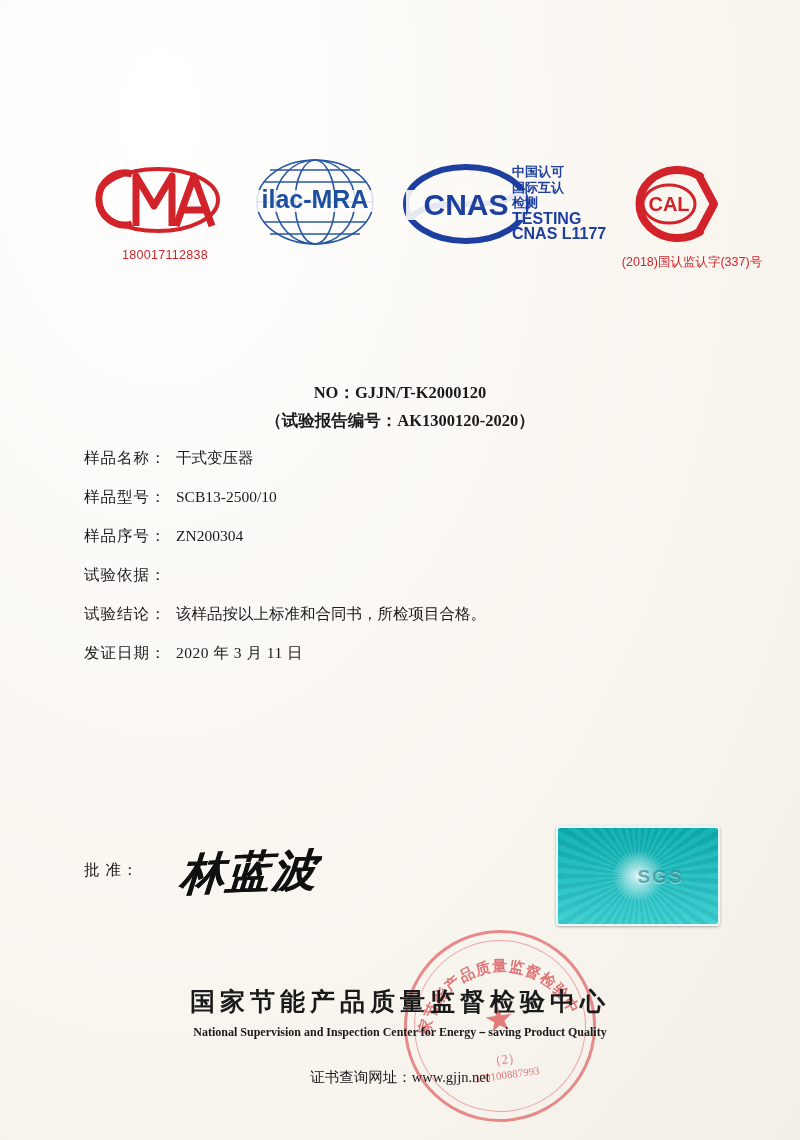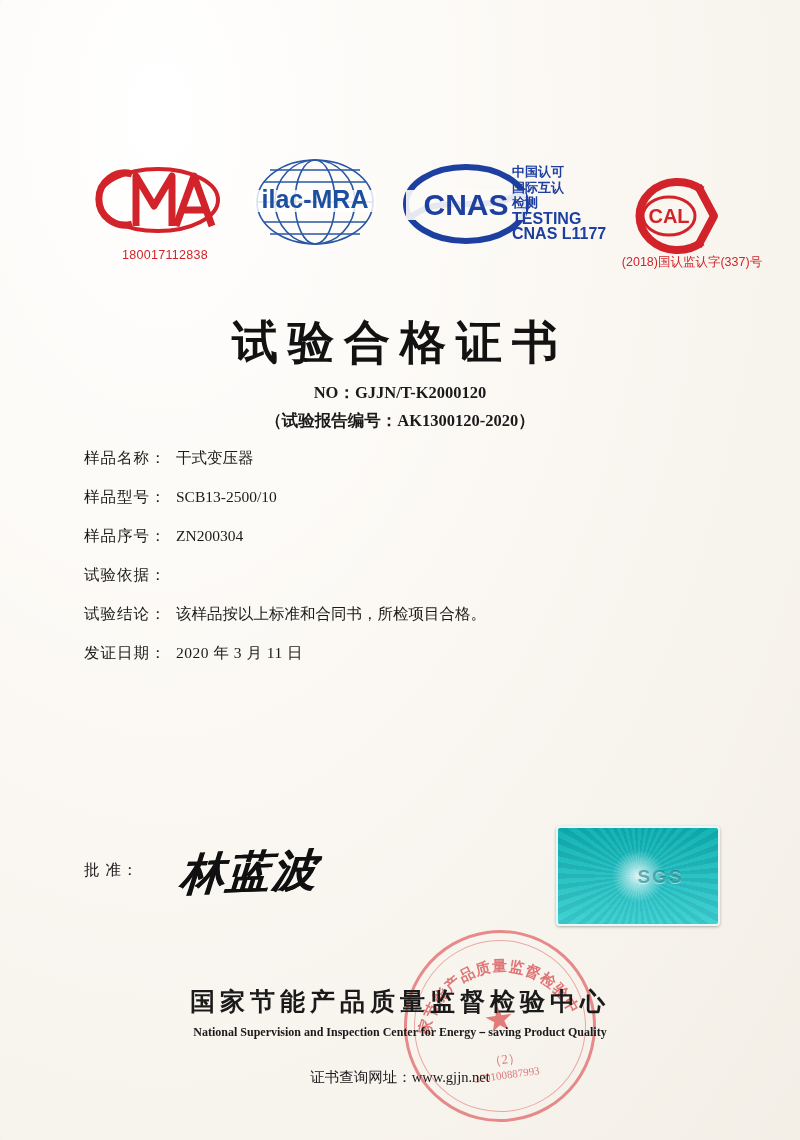--- a/index.html
+++ b/index.html
@@ -49,21 +49,21 @@
 
   
   .cnas-txt{
     position:absolute;left:512px;top:14px;width:110px;
     color:#1c3fa0;font-size:13px;line-height:15.5px;
     font-family:"Liberation Sans",sans-serif;font-weight:bold;
   }
   .cnas-txt .en{font-size:16px;}
 
   
-  .cal{left:610px;top:20px;width:118px;height:92px;}
+  .cal{left:610px;top:8px;width:118px;height:92px;}
   .cal-num{
     position:absolute;left:592px;top:104px;width:200px;text-align:center;
     color:#d2232a;font-size:12.5px;font-family:"Liberation Sans",sans-serif;
   }
 
   
   .title{
     position:absolute;top:312px;left:0;width:800px;text-align:center;
     font-size:46px;font-weight:bold;letter-spacing:10px;
     font-family:"DejaVu Serif","Liberation Serif",serif;
@@ -237,21 +237,20 @@
       <svg width="118" height="92" viewBox="0 0 118 92">
         <path d="M92 20 A38 34 0 1 0 92 72" fill="none" stroke="#d2232a" stroke-width="8"></path>
         <ellipse cx="59" cy="46" rx="26" ry="19" fill="none" stroke="#d2232a" stroke-width="3"></ellipse>
         <text x="59" y="53" text-anchor="middle" font-family="Liberation Sans, sans-serif" font-size="20" font-weight="bold" fill="#d2232a">CAL</text>
         <path d="M88 16 L104 46 L88 76" fill="none" stroke="#d2232a" stroke-width="8" stroke-linejoin="round"></path>
       </svg>
     </div>
     <div class="cal-num">(2018)国认监认字(337)号</div>
   </div>
 
-  <div class="title">试验合格证书</div>
 
   <div class="no-line">
     <span>NO：</span><span>GJJN/T-K2000120</span>
   </div>
   <div class="report-line">（试验报告编号：AK1300120-2020）</div>
 
   <div class="fields">
 
 
     <div class="row">

